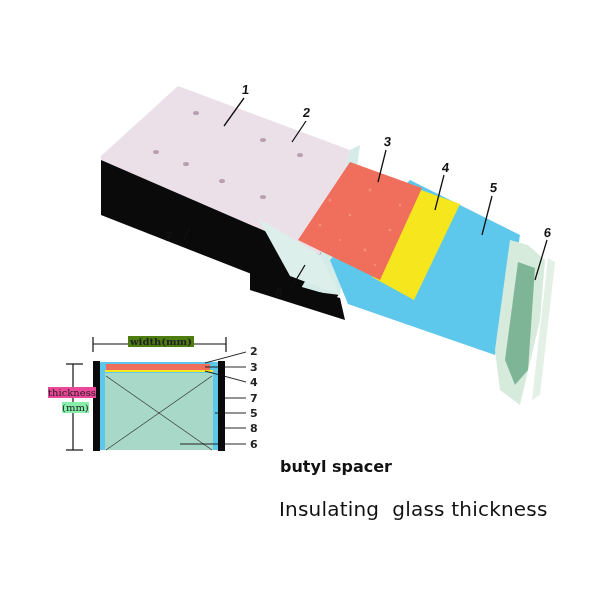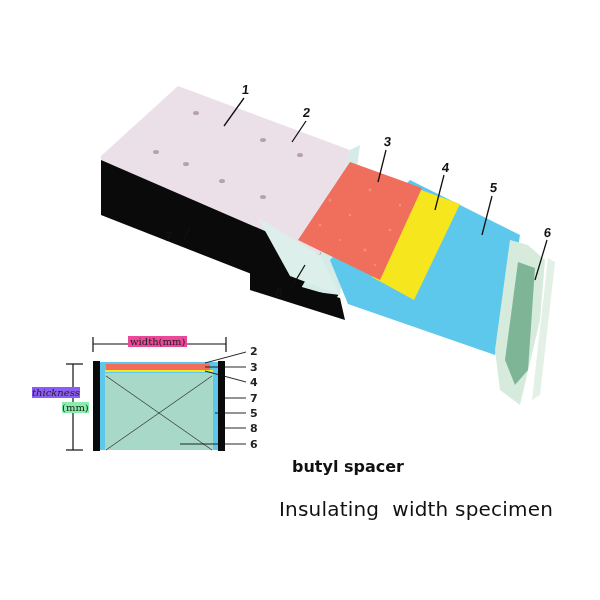--- a/index.html
+++ b/index.html
@@ -1,21 +1,21 @@
 <!DOCTYPE html>
 <html><head>
 <meta charset="utf-8">
 <style>
   html, body { margin: 0; padding: 0; background: #ffffff; }
   body { width: 600px; height: 600px; position: relative; overflow: hidden; font-family: "DejaVu Sans", sans-serif; }
   svg { position: absolute; left: 0; top: 0; }
   .callout { position: absolute; font-family: "Liberation Sans", sans-serif; font-weight: bold; font-size: 13px; color: #111; transform: skewX(-6deg); }
   .sec-num { position: absolute; font-family: "DejaVu Sans", sans-serif; font-size: 11px; font-weight: bold; color: #222; }
   .dim-label { position: absolute; font-family: "DejaVu Serif", serif; font-size: 10px; color: #222; text-align: center; }
-  .caption1 { position: absolute; left: 292px; top: 457px; font-family: "DejaVu Sans", sans-serif; font-size: 16px; font-weight: bold; color: #111; text-align: right; }
+  .caption1 { position: absolute; left: 280px; top: 457px; font-family: "DejaVu Sans", sans-serif; font-size: 16px; font-weight: bold; color: #111; text-align: right; }
   .caption2 { position: absolute; left: 279px; top: 497px; font-family: "DejaVu Sans", sans-serif; font-size: 20px; color: #111; letter-spacing: 0.2px; }
 </style>
 </head>
 <body>
 
 <svg width="600" height="600" viewBox="0 0 600 600">
 
   <polygon points="101,158 110,158 348,250 338,296 328,304 101,215" fill="#0a0a0a"></polygon>
 
   <polygon points="101,156 178,86 350,150 345,168 320,255 101,160" fill="#ece0e8"></polygon>
@@ -101,26 +101,26 @@
 
 <span class="callout" style="left:242px;top:82px;">1</span>
 <span class="callout" style="left:303px;top:105px;">2</span>
 <span class="callout" style="left:384px;top:134px;">3</span>
 <span class="callout" style="left:442px;top:160px;">4</span>
 <span class="callout" style="left:490px;top:180px;">5</span>
 <span class="callout" style="left:544px;top:225px;">6</span>
 <span class="callout" style="left:165px;top:229px;">7</span>
 <span class="callout" style="left:275px;top:285px;">8</span>
 
-<span class="dim-label" style="left:128px;top:336px;background:#ec4899;padding:0 2px;">width(mm)</span>
-<span class="dim-label" style="left:32px;top:387px;background:#8b5cf6;font-style:italic;">thickness</span>
+<span class="dim-label" style="left:128px;top:336px;background:#4d7c0f;padding:0 2px;font-weight:bold;">width(mm)</span>
+<span class="dim-label" style="left:48px;top:387px;background:#ec4899;">thickness</span>
 <span class="dim-label" style="left:62px;top:402px;background:#86efac;">(mm)</span>
 
 <span class="sec-num" style="left:250px;top:345px;">2</span>
 <span class="sec-num" style="left:250px;top:361px;">3</span>
 <span class="sec-num" style="left:250px;top:376px;">4</span>
 <span class="sec-num" style="left:250px;top:392px;">7</span>
 <span class="sec-num" style="left:250px;top:407px;">5</span>
 <span class="sec-num" style="left:250px;top:422px;">8</span>
 <span class="sec-num" style="left:250px;top:438px;">6</span>
 
 <div class="caption1">butyl spacer</div>
-<div class="caption2" style="white-space:pre;">Insulating  width specimen</div>
+<div class="caption2" style="white-space:pre;">Insulating  glass thickness</div>
 
 </body></html>

